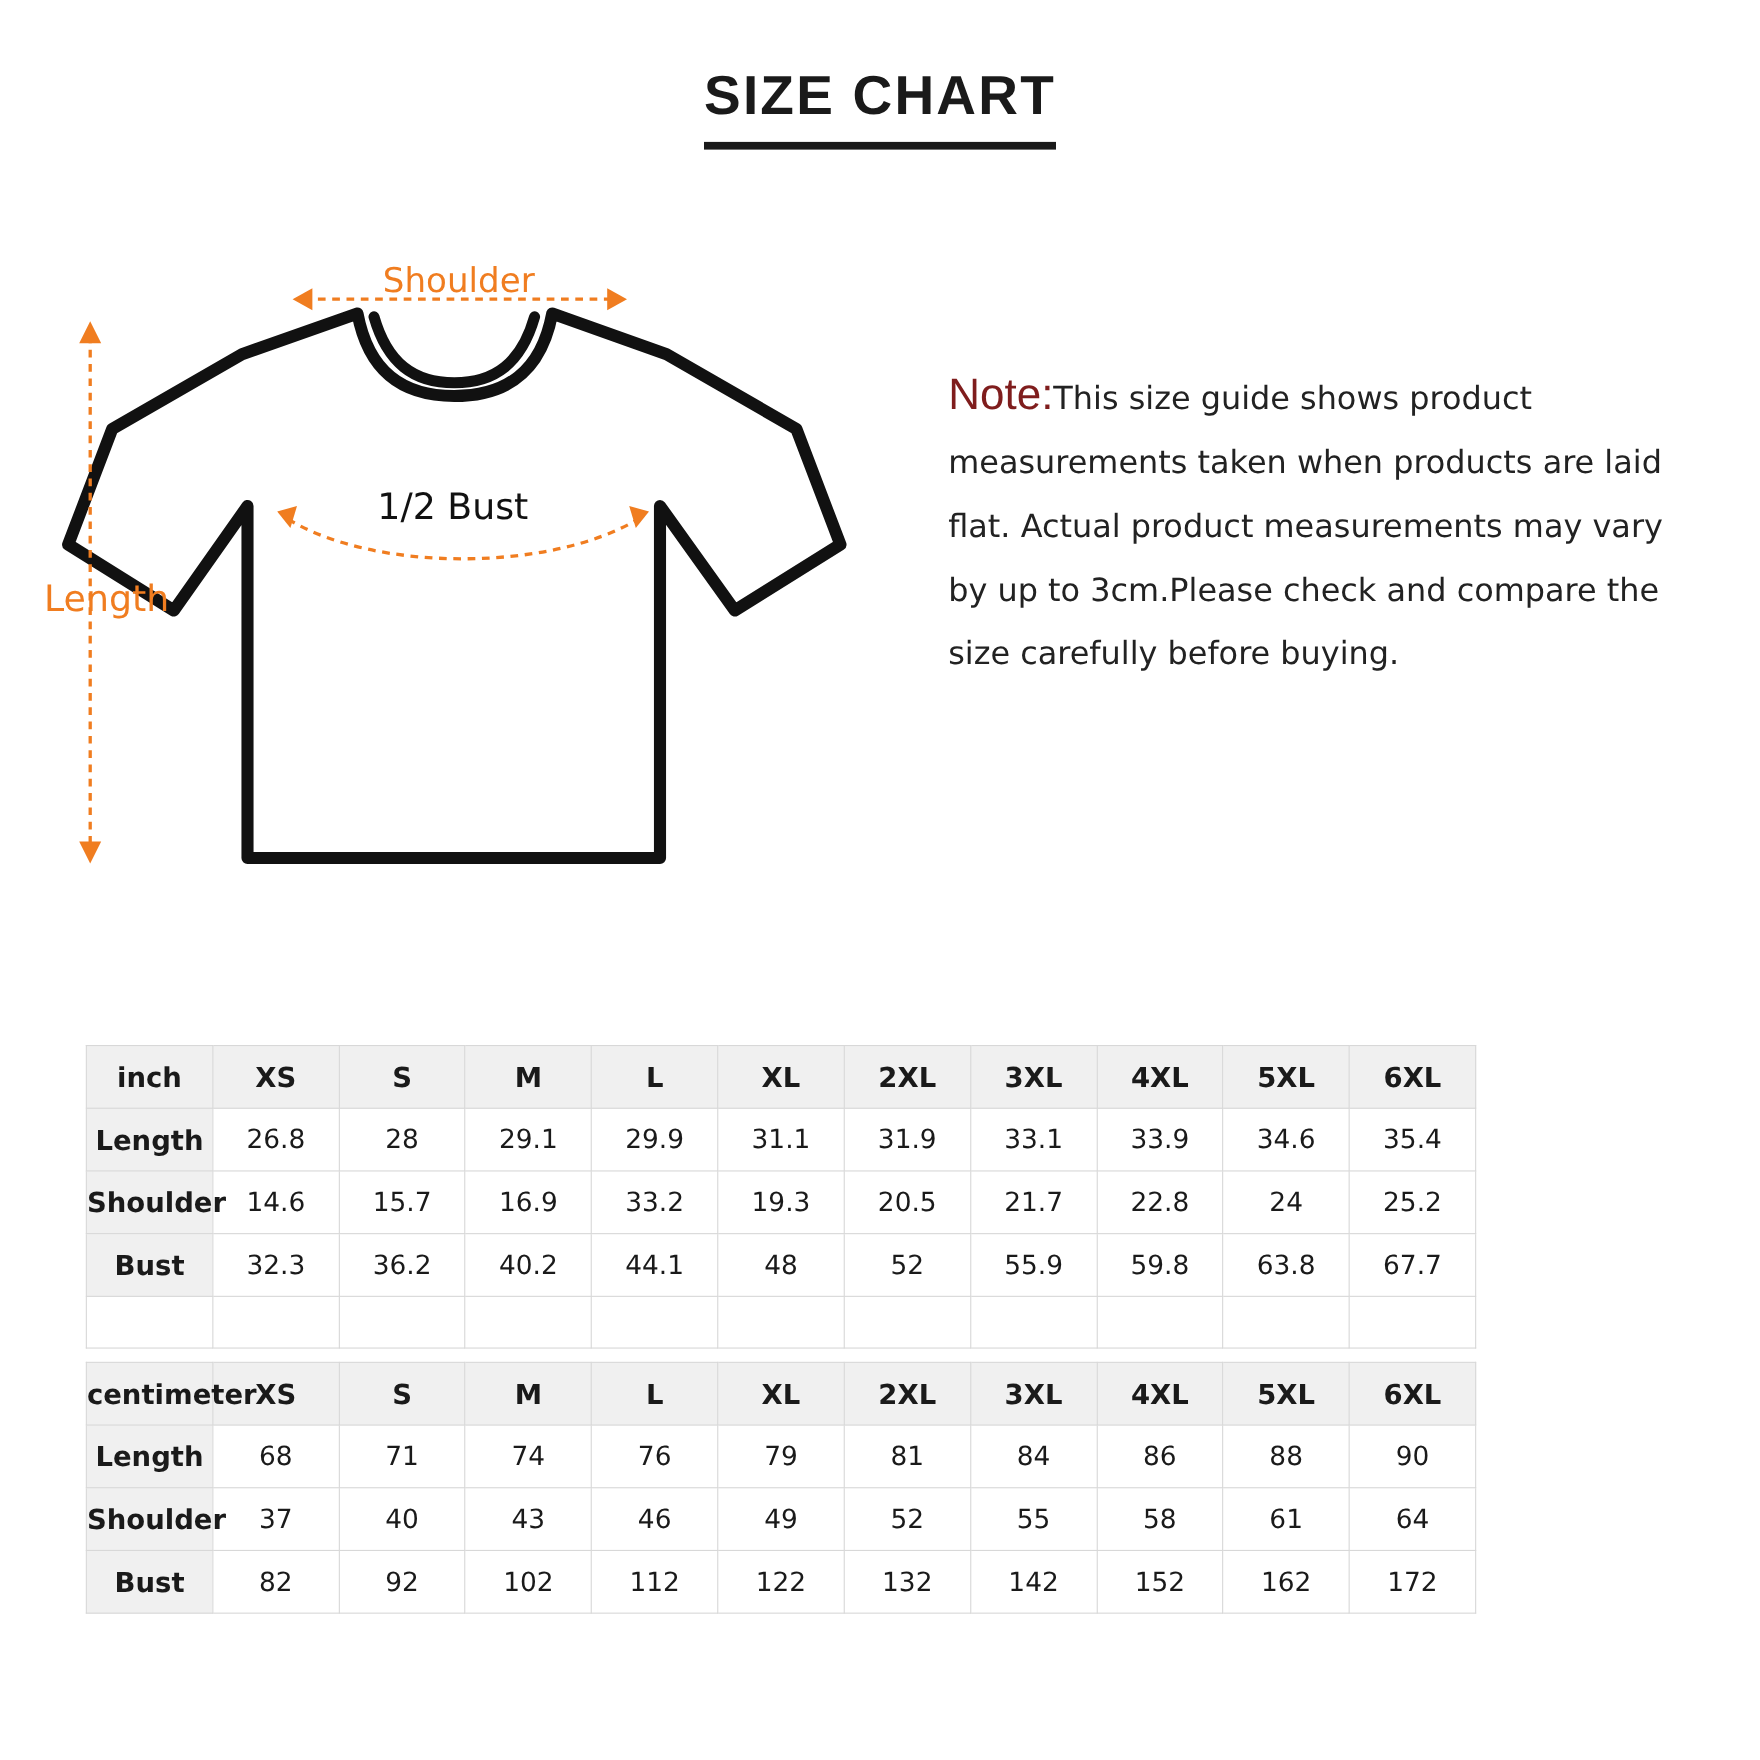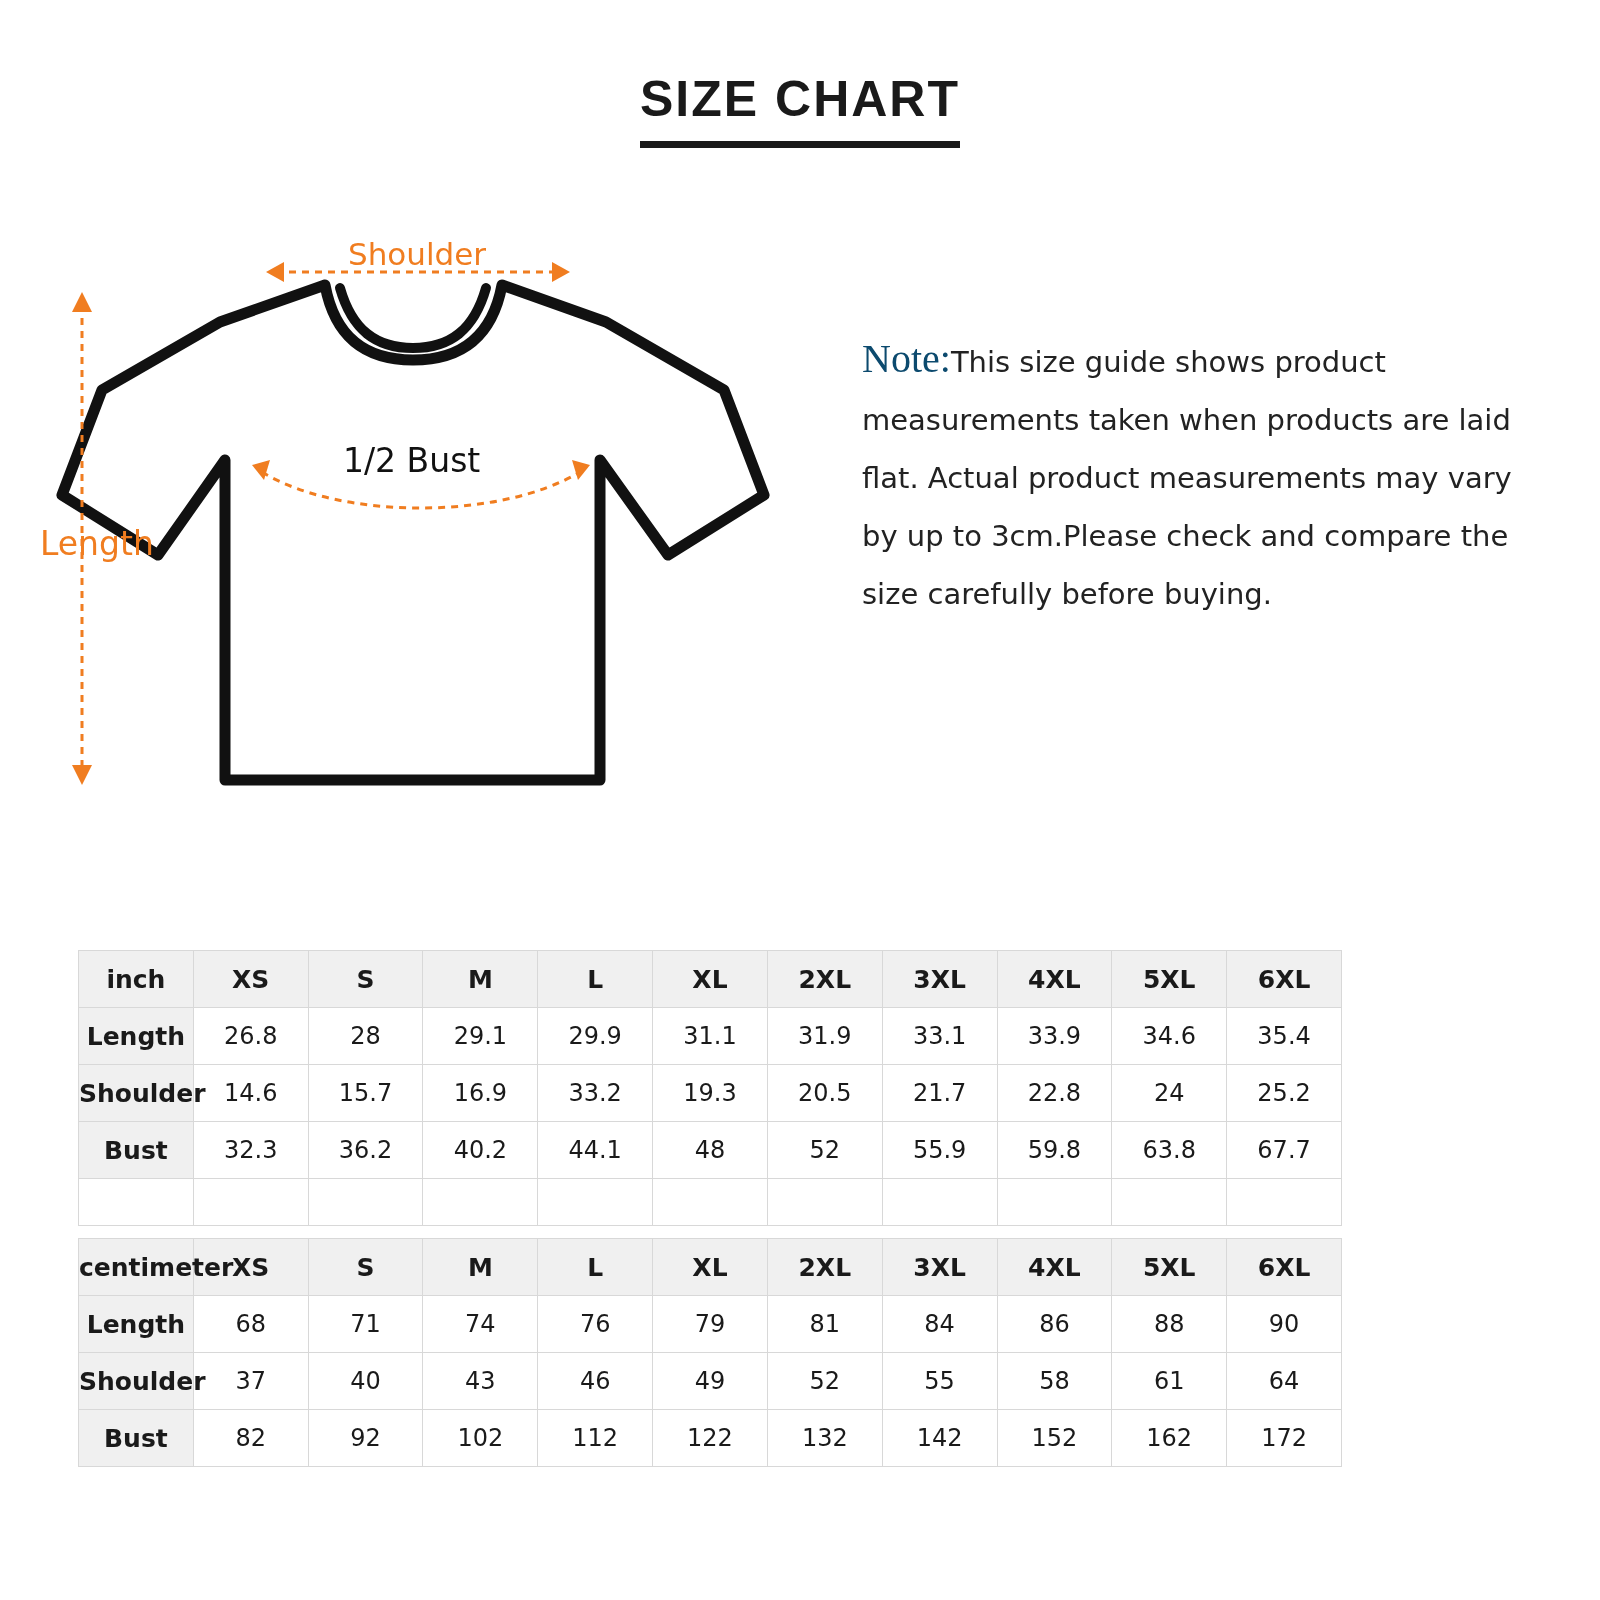--- a/index.html
+++ b/index.html
@@ -12,21 +12,21 @@
     height: 1600px;
     font-family: "Liberation Sans", sans-serif;
     color: #1a1a1a;
     position: relative;
     overflow: hidden;
   }
 
   
   .title-wrap {
     position: absolute;
-    top: 72px;
+    top: 60px;
     left: 0;
     width: 1600px;
     text-align: center;
   }
   .title {
     display: inline-block;
     font-size: 50px;
     font-weight: bold;
     letter-spacing: 2px;
     color: #1a1a1a;
@@ -54,24 +54,24 @@
     top: 330px;
     width: 660px;
   }
   .note-text {
     font-size: 29px;
     line-height: 58px;
     color: #222;
     font-family: "DejaVu Sans", sans-serif;
   }
   .note-label {
-    color: #0c4a6e;
+    color: #7f1d1d;
     font-size: 40px;
     font-weight: normal;
-    font-family: Liberation Serif, serif;
+    font-family: Liberation Sans, sans-serif;
     vertical-align: baseline;
   }
 
   
   .table-block {
     position: absolute;
     left: 78px;
     width: 1264px;
   }
   #table-inch { top: 950px; }

